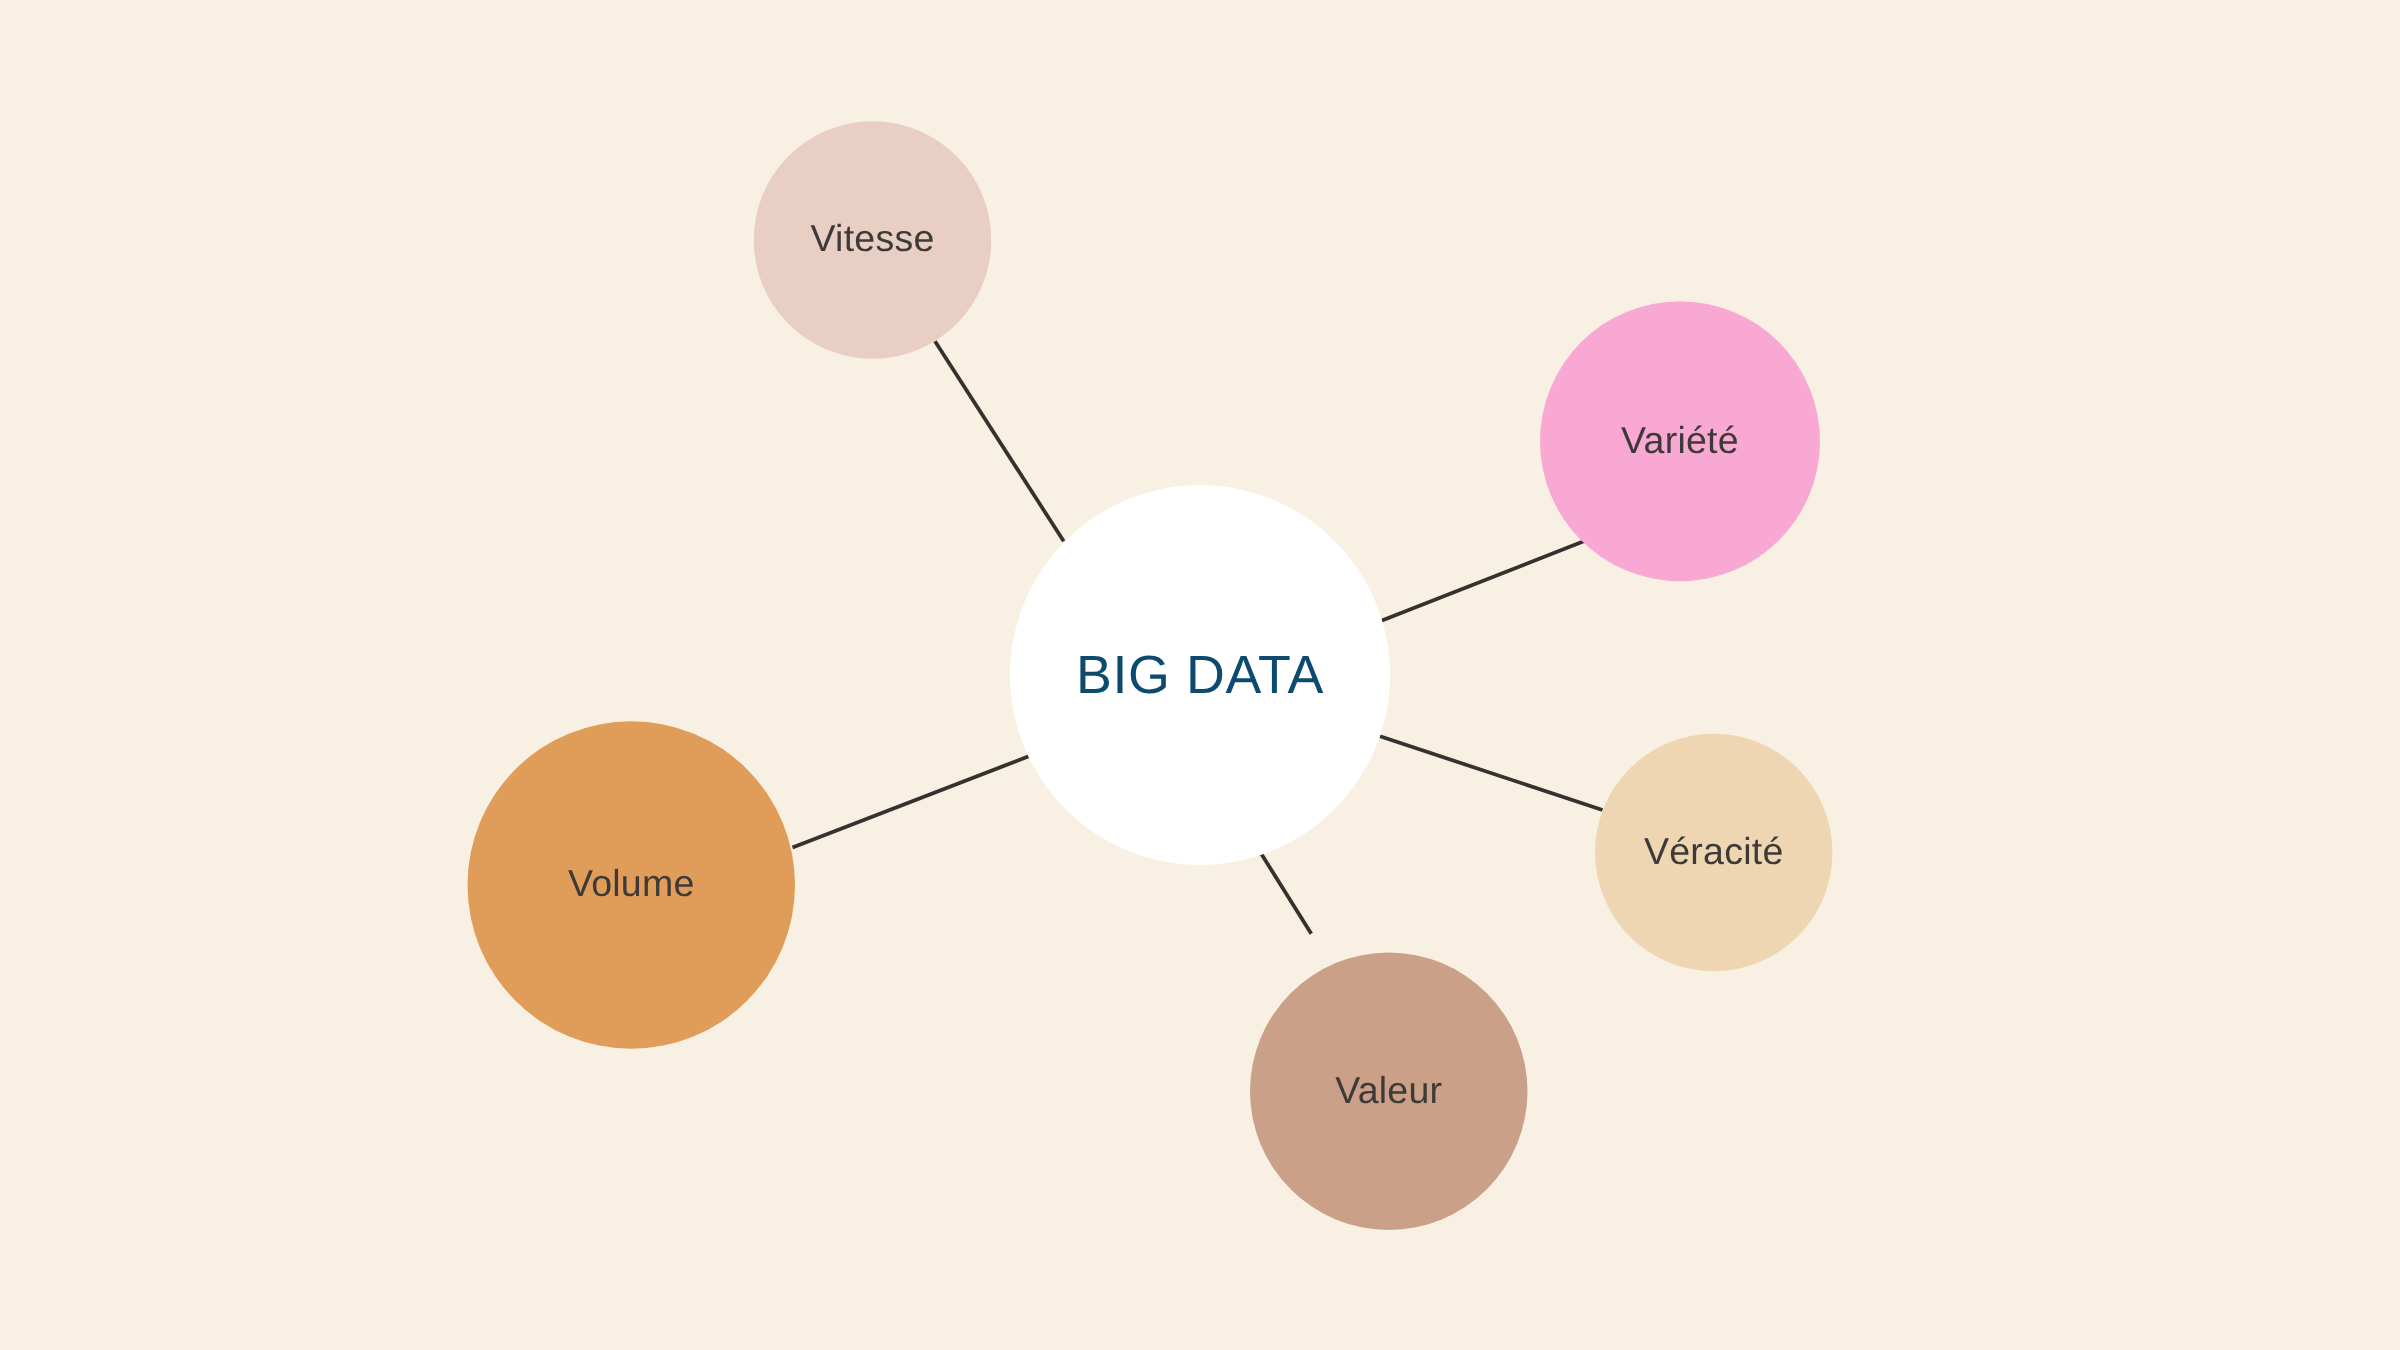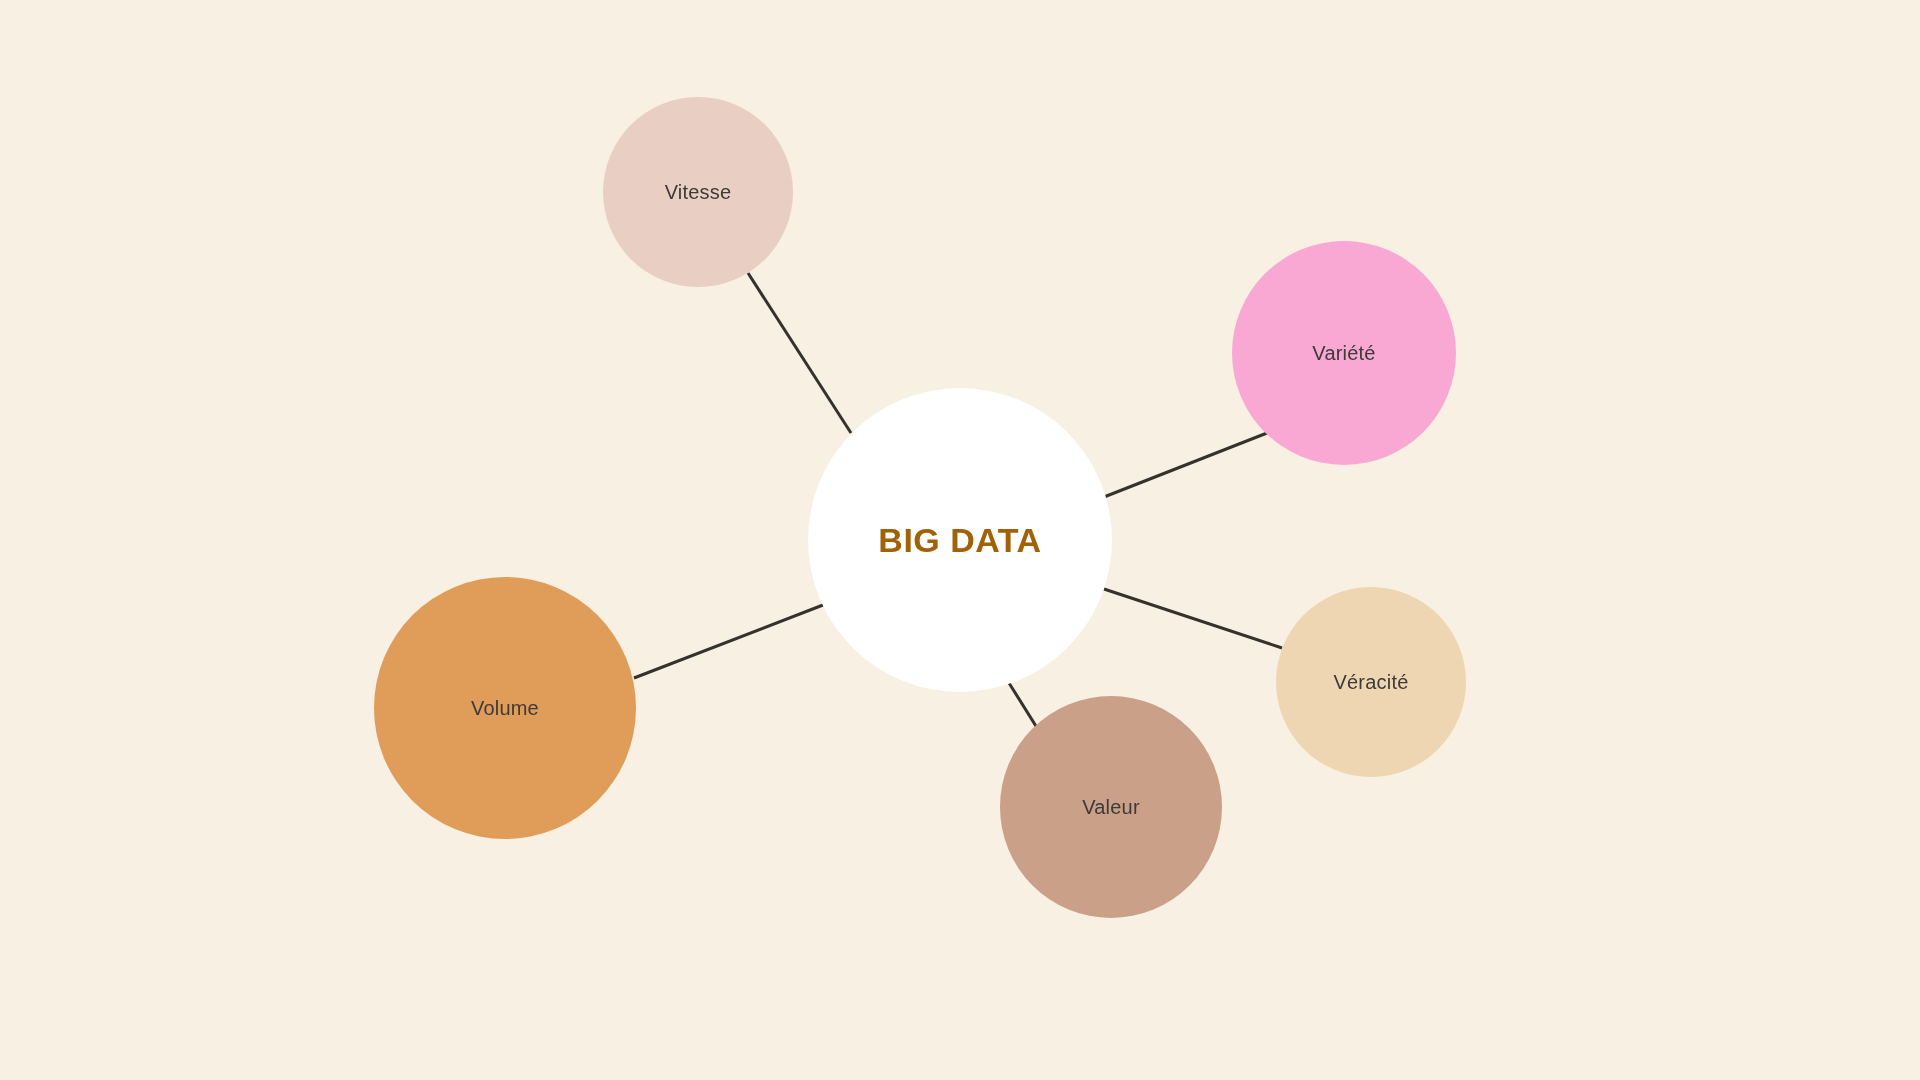--- a/index.html
+++ b/index.html
@@ -9,22 +9,22 @@
     font-family: "Liberation Sans", "DejaVu Sans", sans-serif;
     position: relative;
   }
   #canvas { position: absolute; left: 0; top: 0; width: 1920px; height: 1080px; }
   svg.links { position: absolute; left: 0; top: 0; }
   .node {
     position: absolute; border-radius: 50%;
     display: flex; align-items: center; justify-content: center;
     color: #3d3a38;
   }
-  .node .label { font-size: 20px; letter-spacing: 0.2px; }
-  .node.center .label { font-size: 34px; font-weight: bold; letter-spacing: 0.5px; color: #a16207; }
+  .node .label { font-size: 30px; letter-spacing: 0.2px; }
+  .node.center .label { font-size: 43px; font-weight: normal; letter-spacing: 0.5px; color: #0c4a6e; }
 </style>
 </head>
 <body style="background: rgb(248, 240, 226);">
 
 <div id="canvas">
   <svg class="links" width="1920" height="1080">
     <line stroke-width="3" x1="748" y1="273" x2="851" y2="433" stroke="#35312e"></line>
     <line stroke-width="3" x1="1267" y1="433" x2="1104" y2="497" stroke="#35312e"></line>
     <line stroke-width="3" x1="634" y1="678" x2="823" y2="605" stroke="#35312e"></line>
     <line stroke-width="3" x1="1104" y1="589" x2="1282" y2="648" stroke="#35312e"></line>
@@ -40,16 +40,16 @@
   </div>
   <div class="node" style="left: 1232px; top: 241px; width: 224px; height: 224px; background: #f9a8d4;">
     <span class="label">Variété</span>
   </div>
   <div class="node" style="left: 374px; top: 577px; width: 262px; height: 262px; background: rgb(224, 156, 89);">
     <span class="label">Volume</span>
   </div>
   <div class="node" style="left: 1276px; top: 587px; width: 190px; height: 190px; background: rgb(239, 214, 178); text-align: right;">
     <span class="label">Véracité</span>
   </div>
-  <div class="node" style="left: 1000px; top: 696px; width: 222px; height: 222px; background: rgb(203, 160, 136);">
+  <div class="node" style="left: 1000px; top: 762px; width: 222px; height: 222px; background: rgb(203, 160, 136);">
     <span class="label">Valeur</span>
   </div>
 </div>
 
 </body></html>

